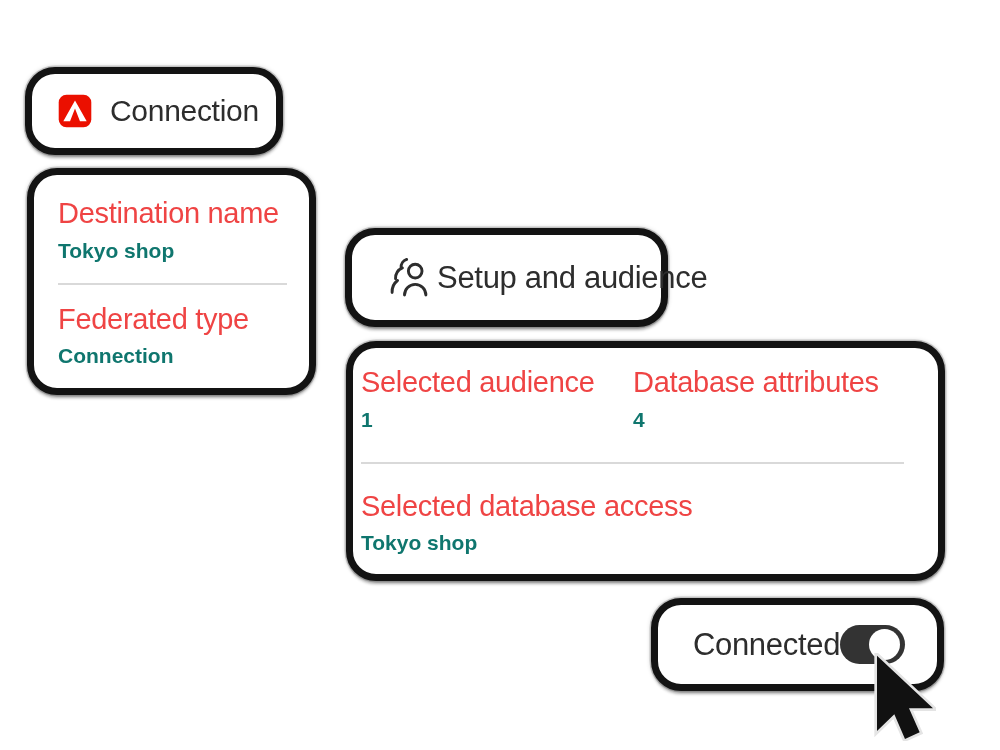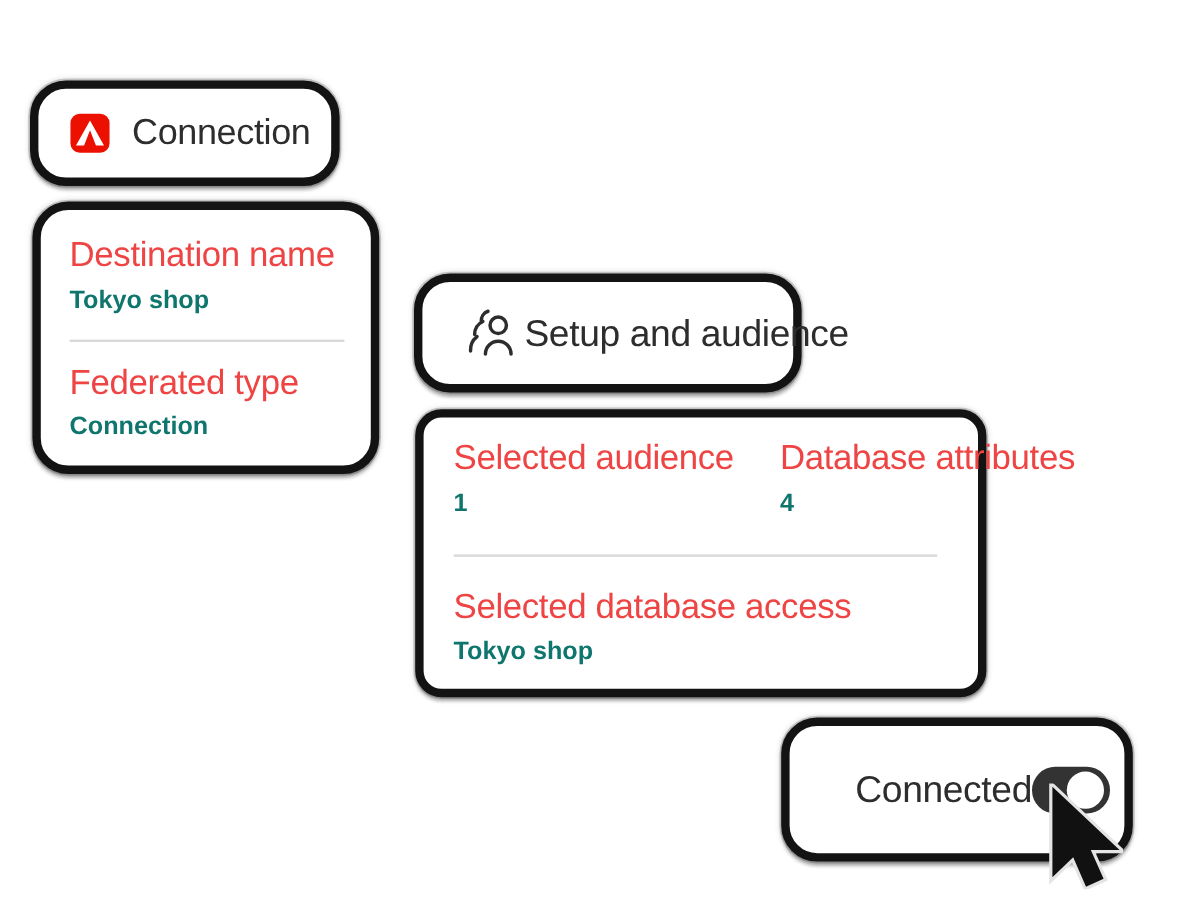--- a/index.html
+++ b/index.html
@@ -28,34 +28,34 @@
 
   #connection-card { left: 25px; top: 67px; width: 258px; height: 88px; padding-left: 26px; gap: 18px; }
   #setup-card      { left: 345px; top: 228px; width: 323px; height: 99px; padding-left: 38px; gap: 6px; }
   #setup-card .chip-title { font-size: 31px; }
 
   .adobe-logo { width: 34px; height: 34px; flex: 0 0 auto; display: block; }
   .audience-ic { width: 41px; height: 41px; flex: 0 0 auto; display: block; }
 
   
   #connection-details-card { left: 27px; top: 168px; width: 289px; height: 227px; padding: 22px 22px 0 24px; }
-  #setup-details-card      { left: 346px; top: 341px; width: 476px; height: 240px; padding: 18px 34px 0 25px; border-radius: 22px; }
+  #setup-details-card      { left: 346px; top: 341px; width: 599px; height: 240px; padding: 18px 34px 0 8px; }
 
   .field-label { font-size: 29px; letter-spacing: -0.3px; line-height: 1.16; color: #ef4444; white-space: nowrap; }
   .field-value { font-size: 21px; font-weight: 700; line-height: 1.15; color: #0f766e; margin-top: 8px; white-space: nowrap; }
   .divider { border: 0; border-top: 2px solid #d9d9d9; width: 100%; }
   #connection-details-card .divider { margin: 20px 0 18px 0; }
 
   .stats-row { display: grid; grid-template-columns: 272px 1fr; }
   #setup-details-card .divider { margin: 30px 0 26px 0; }
 
   
   #status-card {
-    left: 651px; top: 598px; width: 293px; height: 120px;
-    display: flex; align-items: center; justify-content: flex-end;
+    left: 651px; top: 598px; width: 293px; height: 93px;
+    display: flex; align-items: center; justify-content: center;
     padding: 0 12px 0 15px;
   }
   #status-card .chip-title { font-size: 31px; }
   .toggle {
     position: relative; width: 65px; height: 39px;
     background: #333333; border-radius: 20px;
     border: none; cursor: pointer; flex: 0 0 auto;
   }
   .toggle .knob {
     position: absolute; top: 4px; right: 5px;

